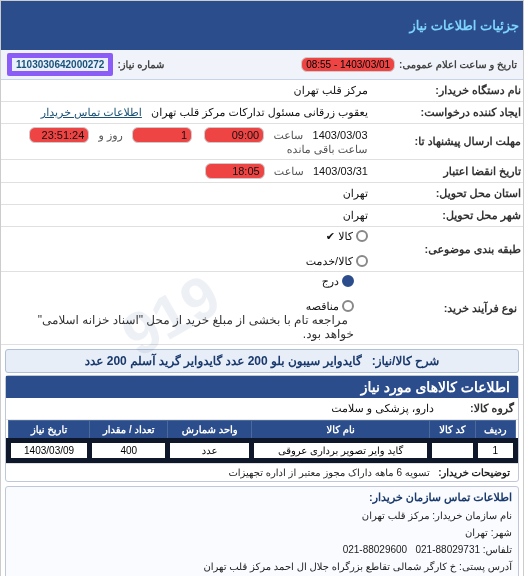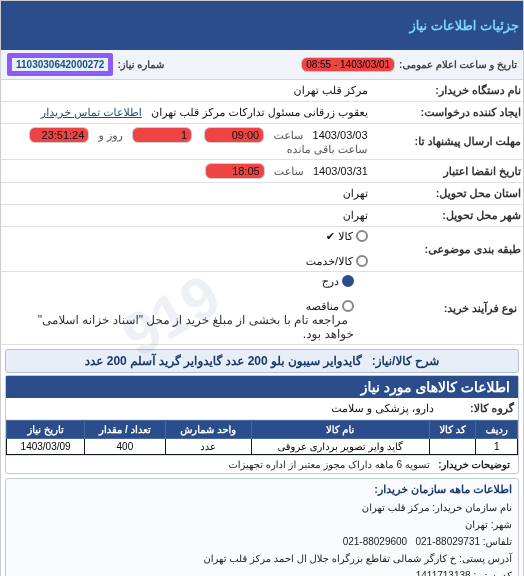--- a/index.html
+++ b/index.html
@@ -144,21 +144,21 @@
     }
     table.data-table th {
       background: #2b4d8c;
       color: #fff;
       padding: 3px 4px;
       border: 1px solid #4a6a9c;
       text-align: center;
       font-weight: bold;
     }
     table.data-table td {
-      border: 1px solid #0f172a;
+      border: 5px solid #0f172a;
       padding: 2px 4px;
       text-align: center;
       background: #fff;
     }
     table.data-table tr:nth-child(even) td {
       background: #f5f7fb;
     }
     .note-row {
       padding: 3px 8px;
       color: #222;
@@ -364,21 +364,21 @@
       </tbody>
     </table>
     <div class="note-row">
       <span style="font-weight:bold;">توضیحات خریدار:</span>
       &nbsp;
       <span>تسویه 6 ماهه داراک مجوز معتبر از اداره تجهیزات</span>
     </div>
   </div>
 
   <div class="contact-section">
-    <div class="contact-title">اطلاعات ماهه سازمان خریدار:</div>
+    <div class="contact-title">اطلاعات تماس سازمان خریدار:</div>
     <div class="contact-line">
       <span>نام سازمان خریدار:</span>
       <span>مرکز قلب تهران</span>
       <br>
       <span>شهر:</span>
       <span>تهران</span>
       <br>
       <span>تلفاس:</span>
       <span>88029731-021</span>
       &nbsp;

